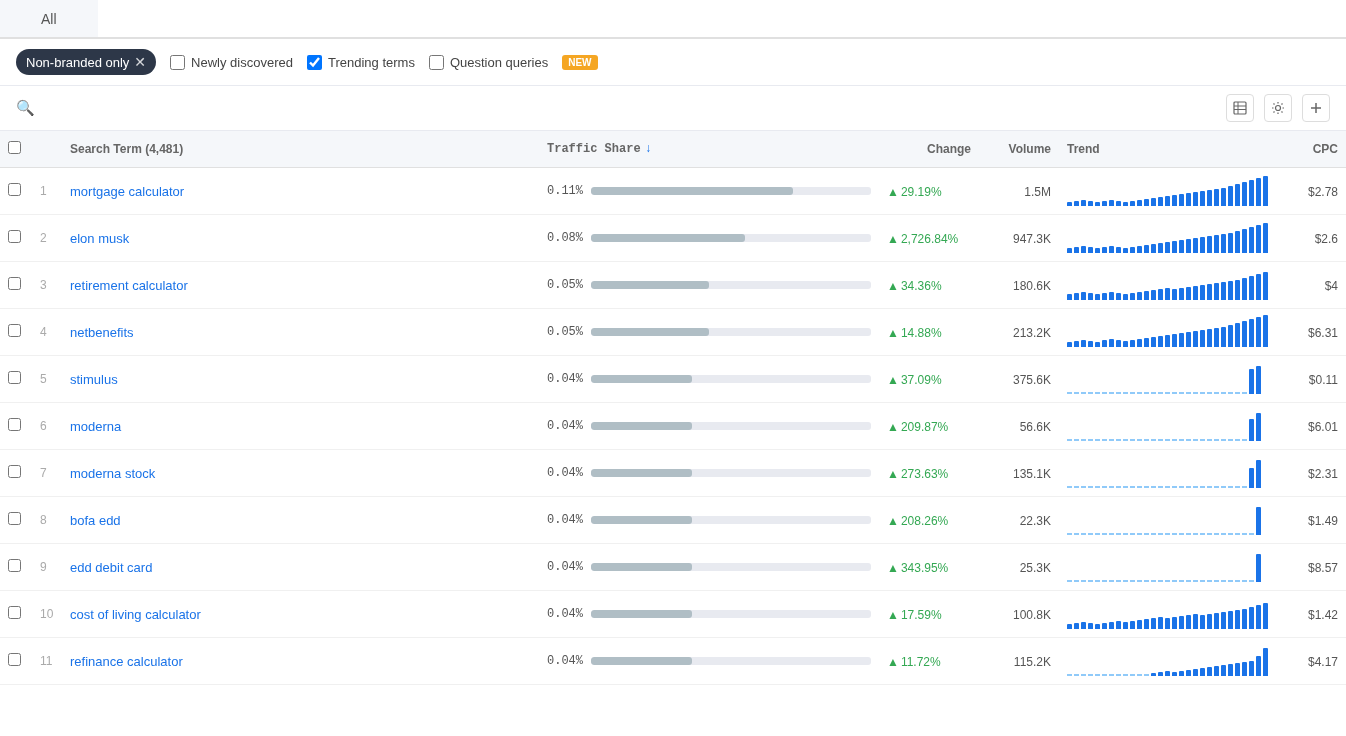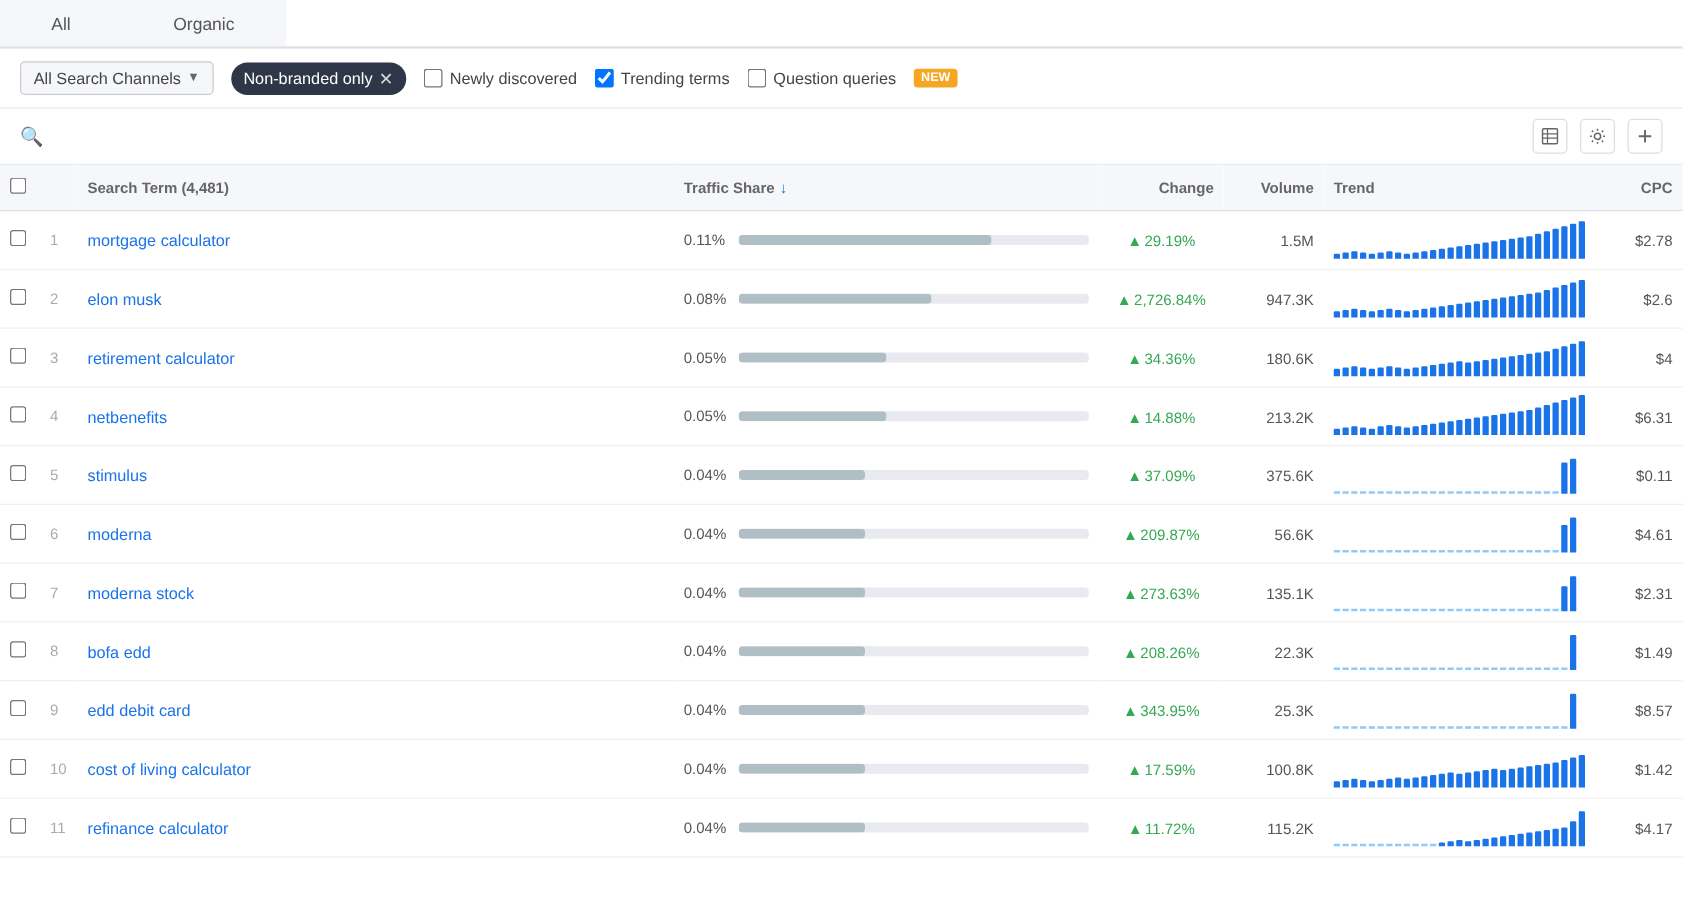--- a/index.html
+++ b/index.html
@@ -119,22 +119,22 @@
       position: sticky;
       top: 0;
       z-index: 10;
     }
     thead th.right { text-align: right; }
     tbody tr { border-bottom: 1px solid #f0f0f0; }
     tbody td { padding: 8px 8px; vertical-align: middle; font-size: 13px; }
     .col-check { width: 32px; }
     .col-num { width: 30px; color: #aaa; font-size: 12px; }
     .col-term { min-width: 180px; }
-    .col-traffic { width: 340px; }
-    .col-change { width: 100px; text-align: center; }
+    .col-traffic { width: 340px; font-family: Liberation Mono, monospace; }
+    .col-change { width: 100px; text-align: left; }
     .col-volume { width: 80px; text-align: right; }
     .col-trend { width: 120px; }
     .col-cpc { width: 70px; text-align: right; }
 
     .term-link { color: #1a73e8; text-decoration: none; cursor: pointer; }
 
     .traffic-bar-wrap { display: flex; align-items: center; gap: 6px; }
     .traffic-pct { font-size: 12px; color: #555; width: 38px; flex-shrink: 0; }
     .bar-bg { flex: 1; height: 8px; background: #e8eaf0; border-radius: 3px; overflow: hidden; }
     .bar-fill { height: 100%; background: #b0bec5; border-radius: 3px; }
@@ -151,28 +151,23 @@
 
     .sort-icon { margin-left: 4px; color: #1a73e8; }
 
     .header-sort-wrap { display: flex; align-items: center; }
   </style>
 </head>
 <body>
 
 <div class="tabs">
   <div class="tab">All</div>
-  <div class="tab">Organic</div>
 </div>
 
 <div class="filter-bar">
-  <div class="filter-btn">
-    <span>All Search Channels</span>
-    <span class="chevron">▼</span>
-  </div>
   <div class="filter-tag">
     <span>Non-branded only</span>
     <span class="remove">✕</span>
   </div>
   <label class="checkbox-filter">
     <input type="checkbox" style="">
     <span>Newly discovered</span>
   </label>
   <label class="checkbox-filter">
     <input type="checkbox" checked="" style="">
@@ -597,21 +592,21 @@
               <div style="width:5px;height:2px;border-bottom:2px dashed #90caf9;"></div>
               <div style="width:5px;height:2px;border-bottom:2px dashed #90caf9;"></div>
               <div style="width:5px;height:2px;border-bottom:2px dashed #90caf9;"></div>
               <div style="width:5px;height:2px;border-bottom:2px dashed #90caf9;"></div>
               <div style="width:5px;height:2px;border-bottom:2px dashed #90caf9;"></div>
               <div class="trend-bar" style="height:22px;"></div>
               <div class="trend-bar" style="height:28px;"></div>
             </div>
           </td>
     <td class="col-cpc right">
-      <span class="cpc-val">$4.61</span>
+      <span class="cpc-val">$6.01</span>
     </td>
   </tr>
         <tr>
     <td class="col-check">
       <input type="checkbox" style="">
     </td>
     <td class="col-num">7</td>
     <td class="col-term">
       <a class="term-link">moderna stock</a>
     </td>

